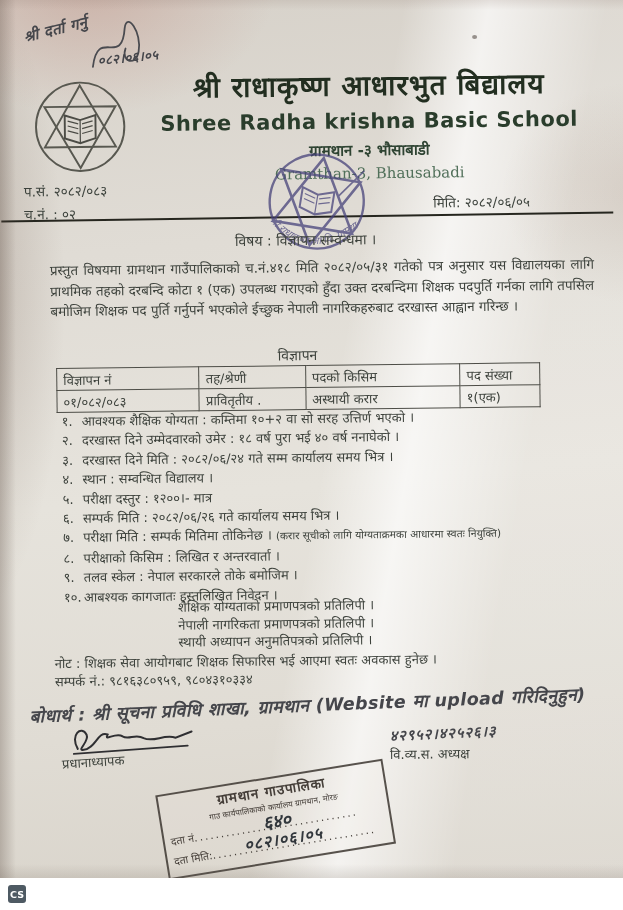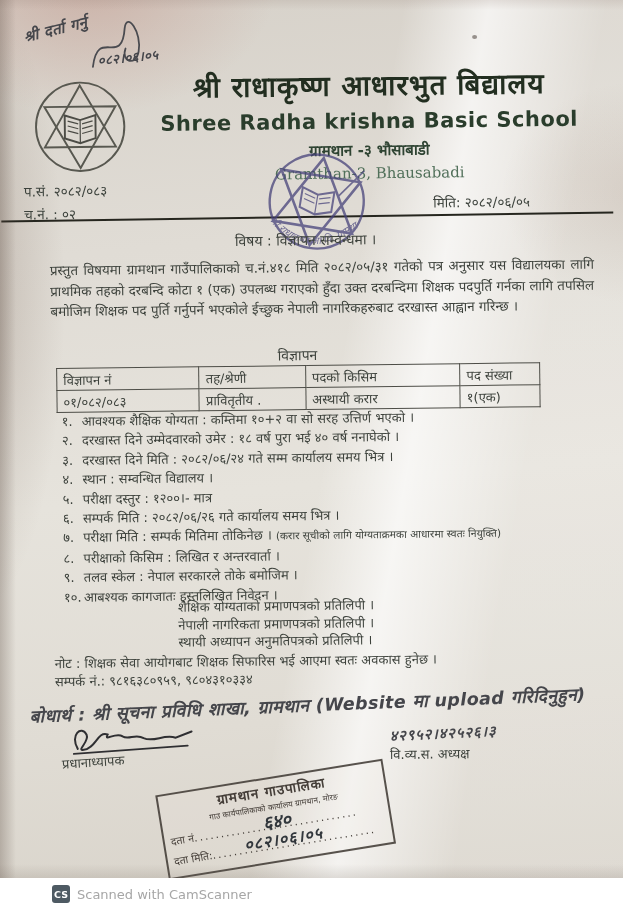--- a/index.html
+++ b/index.html
@@ -75,21 +75,21 @@
   .bodhartha{position:absolute;left:26px;top:692px;width:590px;font-size:17.5px;transform:rotate(-1.6deg);}
   .sig-principal{position:absolute;left:62px;top:720px;}
   .lbl-principal{position:absolute;left:58px;top:750px;font-size:13px;transform:rotate(-3deg);}
   .scrawl-num{position:absolute;left:386px;top:724px;font-size:14.5px;transform:rotate(-2deg);letter-spacing:1px;}
   .lbl-chair{position:absolute;left:386px;top:746px;font-size:13px;}
   .dot-mark{position:absolute;left:477px;top:37px;width:5px;height:4px;border-radius:50%;background:rgba(90,80,75,.6);}
 
   
   .csbar{
     position:absolute;left:0;top:878px;width:554px;height:32px;background:#ffffff;
-    display:flex;align-items:center;margin-left:44px;
+    display:flex;align-items:center;
   }
   .csbadge{
     width:18px;height:18px;margin-left:8px;border-radius:3px;background:#4e5a63;
     color:#fff;font-size:9.5px;font-weight:bold;display:flex;align-items:center;justify-content:center;
   }
   .cstext{margin-left:7px;font-size:13px;color:#a6a6a6;}
 </style>
 </head>
 <body>
 
@@ -205,14 +205,13 @@
       </div>
       <div class="ink reg-val">६४०</div>
       <div class="ink date-val">०८२।०६।०५</div>
     </div>
 
   </div>
 </div>
 
 <div class="csbar">
   <div class="csbadge">CS</div>
-  <div class="cstext">Scanned with CamScanner</div>
 </div>
 
 </body></html>

